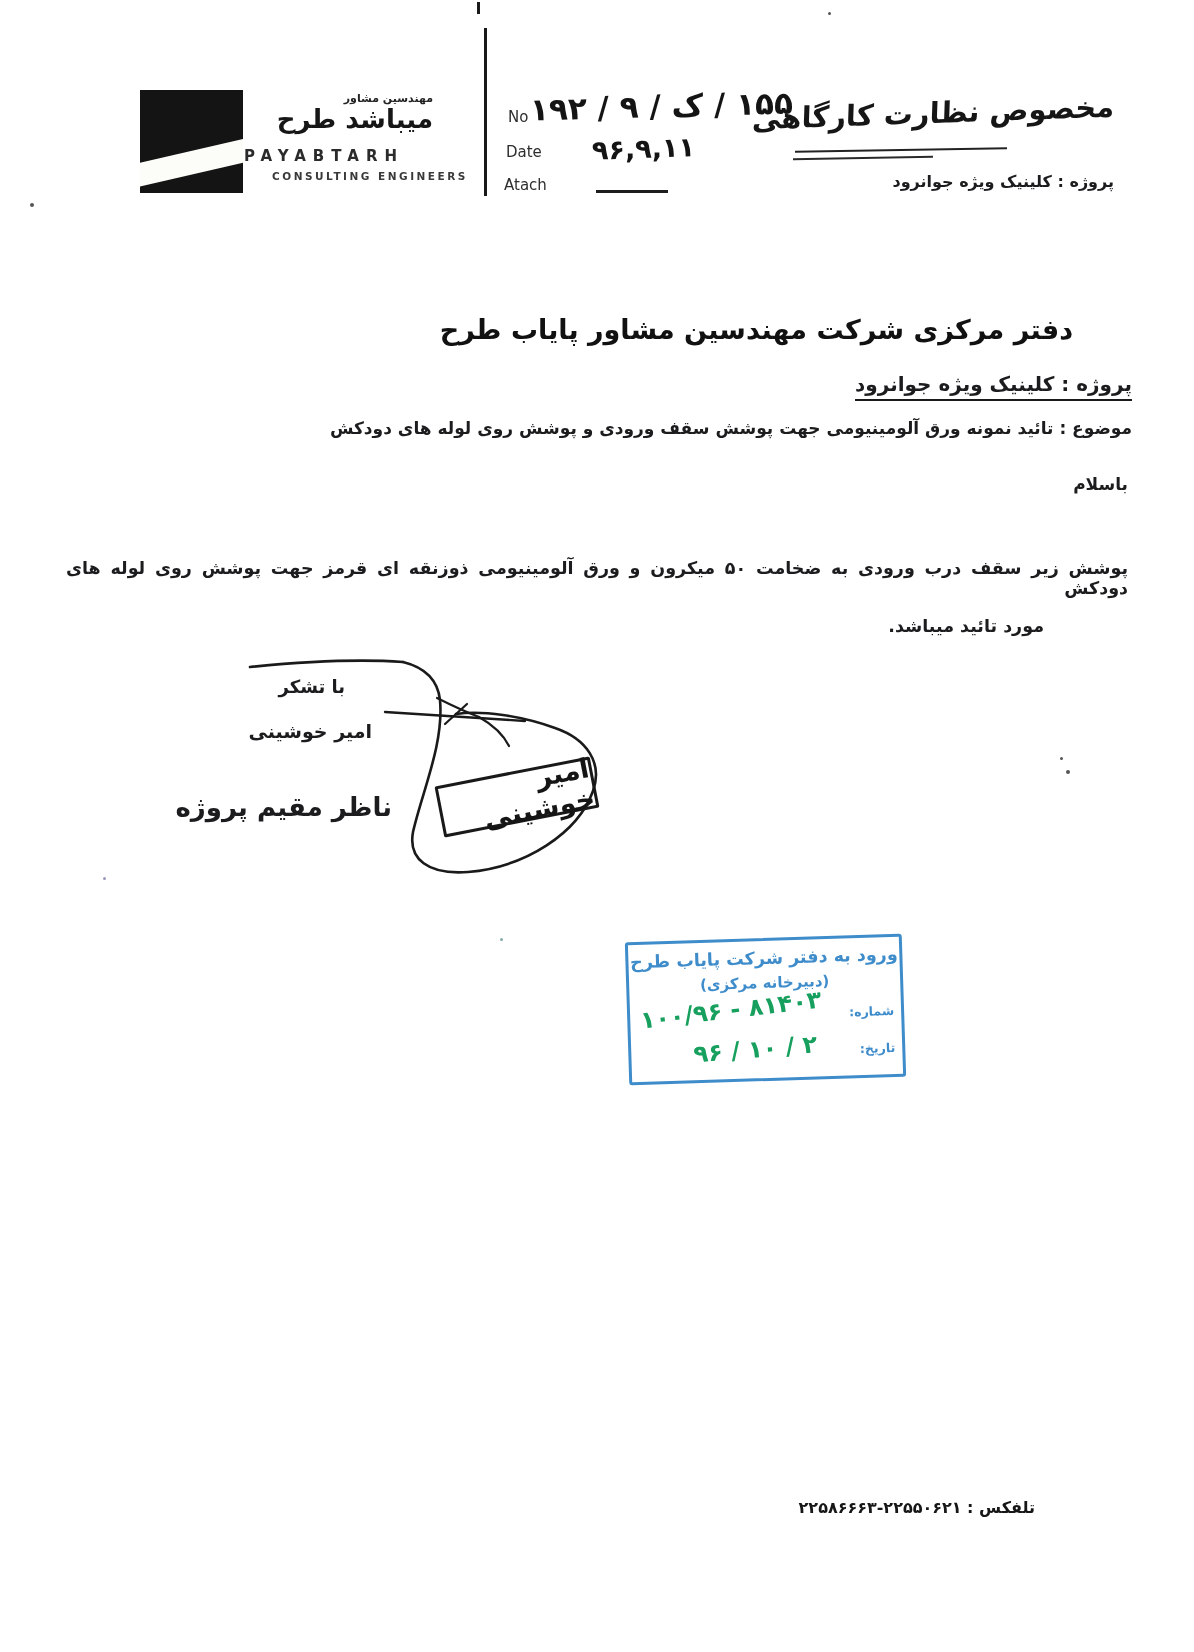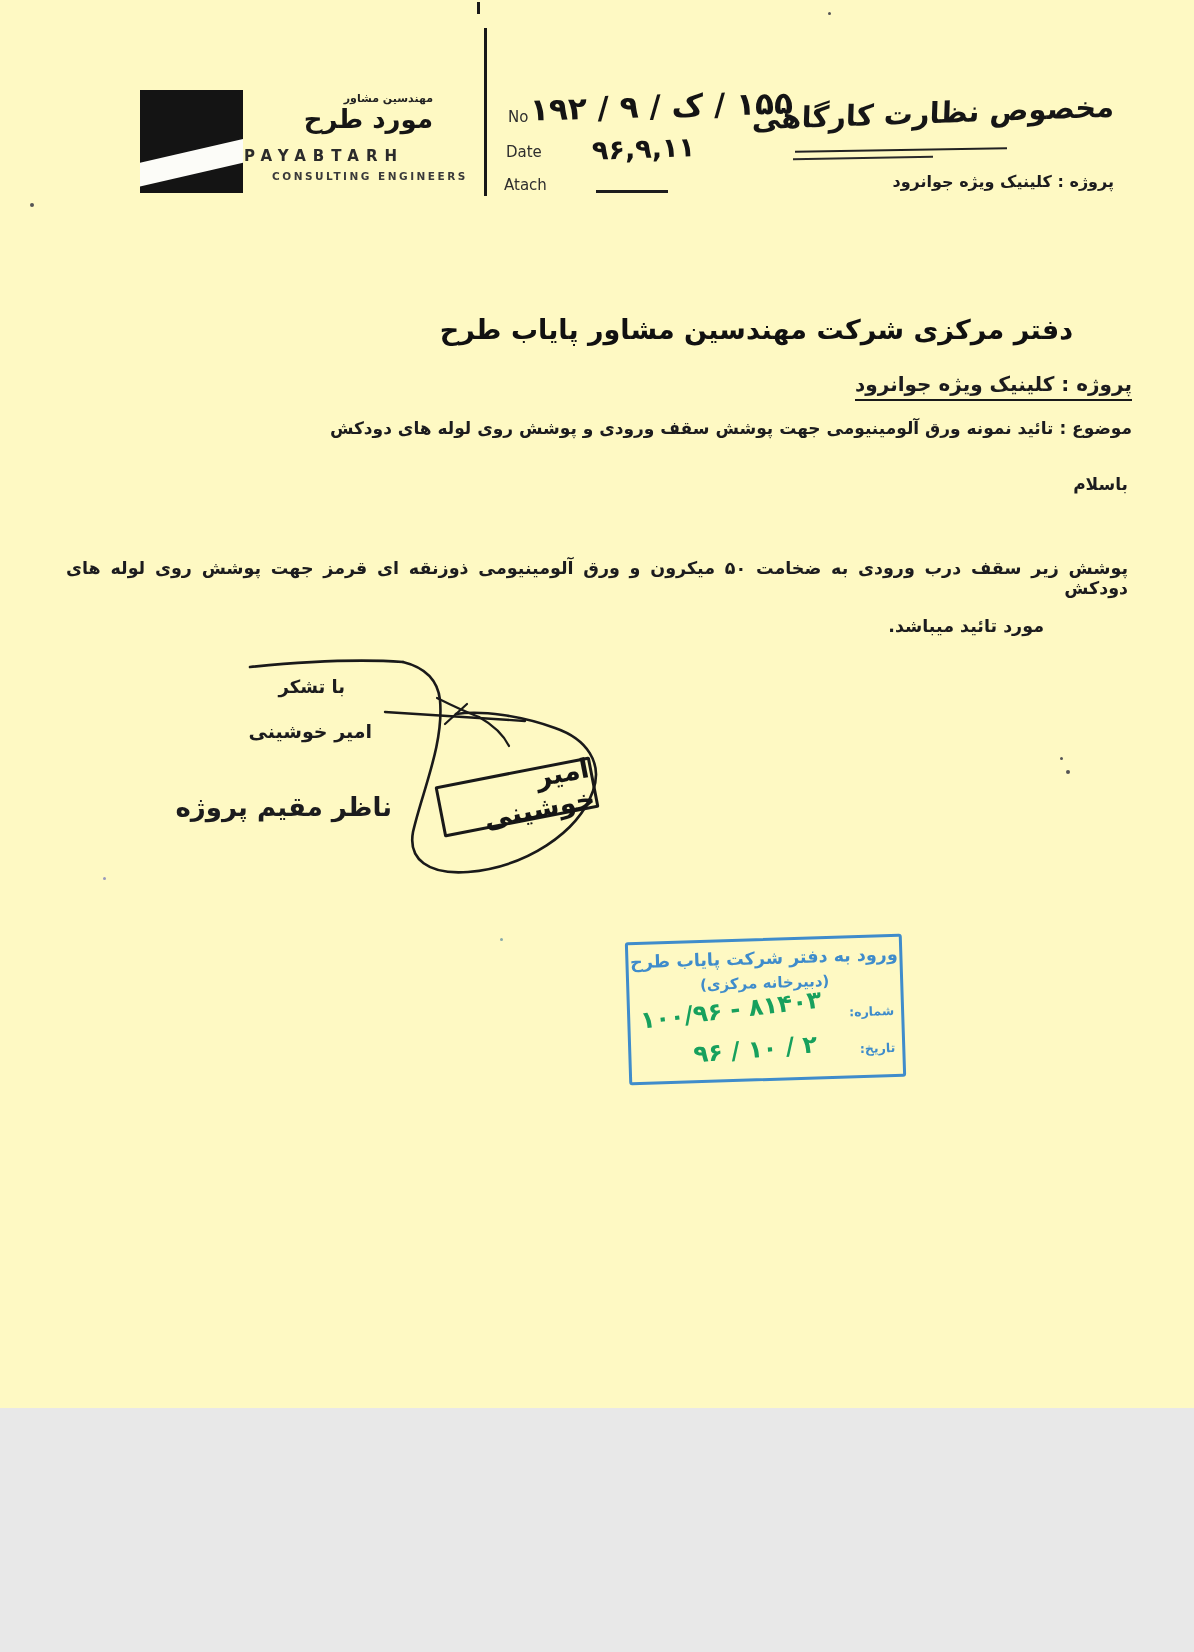--- a/index.html
+++ b/index.html
@@ -1,19 +1,19 @@
 <!DOCTYPE html>
 <html lang="fa"><head>
 <meta charset="utf-8">
 <style>
   * { margin:0; padding:0; box-sizing:border-box; }
   html,body { background:#e8e8e8; }
   .page {
-    position:relative; width:1194px; height:1408px; margin:0 auto;
-    background:#fef9c3; overflow:hidden;
+    position:relative; width:1194px; height:1652px; margin:0 auto;
+    background:#ffffff; overflow:hidden;
     font-family:"DejaVu Sans", sans-serif; color:#1c1c1e;
   }
   .abs { position:absolute; }
   .fa { direction:rtl; unicode-bidi:embed; }
   .ltr-num { direction:ltr; unicode-bidi:bidi-override; }
 
   
   .logo-square { left:140px; top:90px; width:103px; height:103px; background:#141414; overflow:hidden; }
   .logo-stripe { position:absolute; left:-18px; top:60px; width:150px; height:23px; background:#fcfcf8; transform:rotate(-13deg); }
   .logo-fa-small { left:250px; top:92px; width:183px; text-align:right; font-size:11px; font-weight:bold; color:#222; }
@@ -92,21 +92,21 @@
 </style>
 </head>
 <body>
 
 <div class="page">
 
   <div class="abs logo-square">
     <div class="logo-stripe"></div>
   </div>
   <div class="abs fa logo-fa-small">مهندسین مشاور</div>
-  <div class="abs fa logo-fa-name">مورد طرح</div>
+  <div class="abs fa logo-fa-name">میباشد طرح</div>
   <div class="abs logo-en-name">PAYABTARH</div>
   <div class="abs logo-en-sub">CONSULTING ENGINEERS</div>
 
   <div class="abs v-divider"></div>
   <div class="abs ref-label no-label">No</div>
   <div class="abs hand ltr-num no-value">۱۹۲ / ۹ / ک / ۱۵۵</div>
   <div class="abs ref-label date-label">Date</div>
   <div class="abs hand ltr-num date-value">۹۶,۹,۱۱</div>
   <div class="abs ref-label atach-label">Atach</div>
   <div class="abs atach-line"></div>

